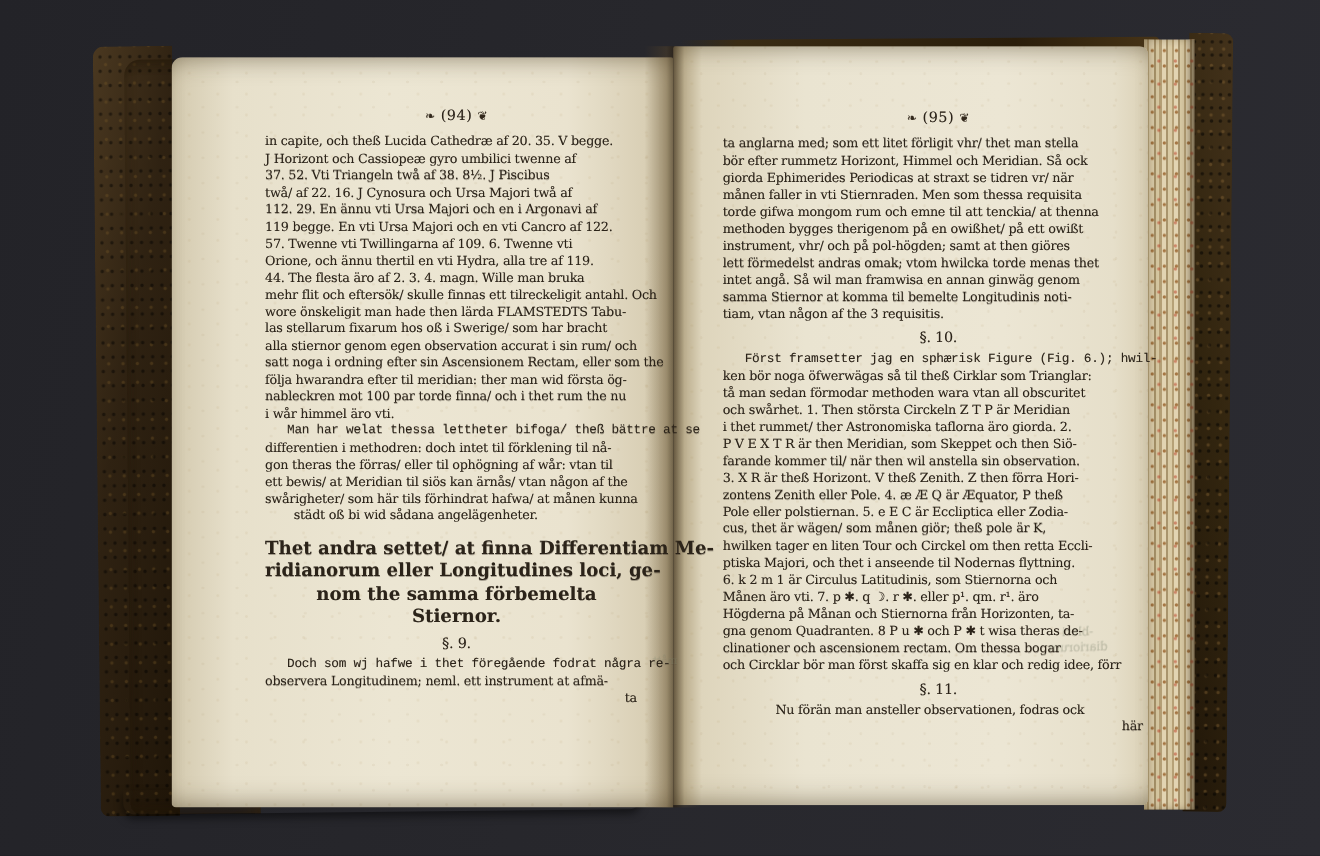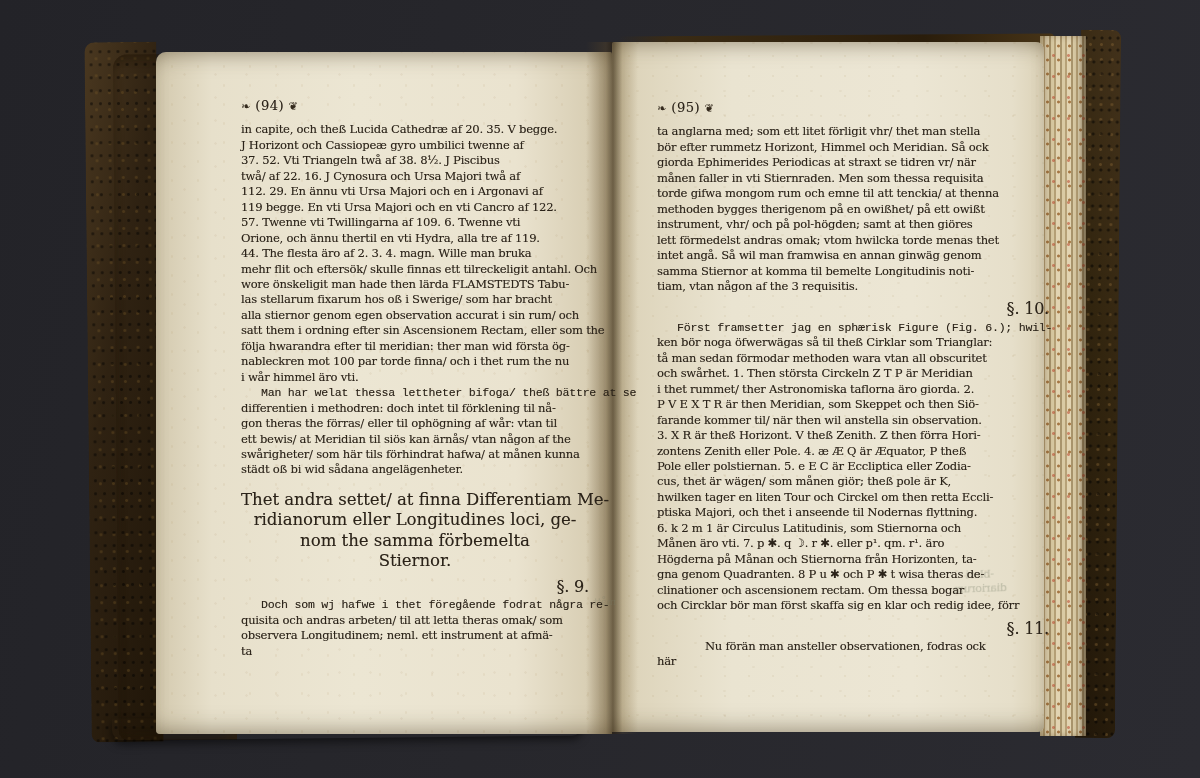--- a/index.html
+++ b/index.html
@@ -65,26 +65,26 @@
     background:linear-gradient(90deg,rgba(80,60,30,0) 0%,rgba(90,70,40,.38) 38%,rgba(45,32,14,.55) 52%,rgba(110,90,55,.18) 70%,rgba(80,60,30,0) 100%);}
 
   
   .textblock{color:#2b2319;font-size:11.5px;line-height:15.45px;letter-spacing:-.2px;
     text-shadow:.2px .2px 0 rgba(43,35,25,.35);}
   .tb-left{left:241px;top:98px;width:348px;}
   .tb-right{left:657px;top:100px;width:392px;}
   .tl{white-space:nowrap;}
   .ind{text-indent:20px;font-family:Liberation Mono, monospace;}
   .ind2{text-indent:48px;}
-  .end{margin-bottom:2px;}
-  .hd{text-align:center;font-weight:normal;font-size:16.5px;line-height:20.5px;letter-spacing:0;}
+  .end{margin-bottom:2px;margin-left:26px;}
+  .hd{text-align:center;font-weight:bold;font-size:16.5px;line-height:20.5px;letter-spacing:0;}
   .hd1{margin-top:12px;}
-  .sec{text-align:right;margin:7px 0 3px 0;font-size:16px;}
-  .cw{text-align:left;padding-right:10px;}
-  .pghead{margin-bottom:8px;font-size:13px;letter-spacing:.5px;}
+  .sec{text-align:center;margin:7px 0 3px 0;font-size:13px;}
+  .cw{text-align:right;padding-right:10px;}
+  .pghead{text-align:center;margin-bottom:8px;font-size:13px;letter-spacing:.5px;}
   .orn{font-family:"DejaVu Sans",sans-serif;font-size:11px;color:#33291c;}
   .ghost{left:905px;top:568px;width:150px;color:#77806a;opacity:.35;font-size:11px;
     transform:scaleX(-1) rotate(2deg);filter:blur(.4px);text-align:center;line-height:14px;}
   .ghost2{left:556px;top:595px;width:60px;color:#7d8670;opacity:.25;font-size:10px;
     transform:scaleX(-1);filter:blur(.5px);line-height:13px;}
 </style>
 </head>
 <body>
 
 <div id="scene">
@@ -121,37 +121,36 @@
         <div class="tl">twå/ af 22. 16.  J Cynosura och Ursa Majori twå af</div>
         <div class="tl">112. 29.  En ännu vti Ursa Majori och en i Argonavi af</div>
         <div class="tl">119 begge.  En vti Ursa Majori och en vti Cancro af 122.</div>
         <div class="tl">57.  Twenne vti Twillingarna af 109. 6.  Twenne vti</div>
         <div class="tl">Orione, och ännu thertil en vti Hydra, alla tre af 119.</div>
         <div class="tl">44.  The flesta äro af 2. 3. 4. magn.  Wille man bruka</div>
         <div class="tl">mehr flit och eftersök/ skulle finnas ett tilreckeligit antahl. Och</div>
         <div class="tl">wore önskeligit man hade then lärda FLAMSTEDTS Tabu-</div>
         <div class="tl">las stellarum fixarum hos oß i Swerige/ som har bracht</div>
         <div class="tl">alla stiernor genom egen observation accurat i sin rum/ och</div>
-        <div class="tl">satt them i ordning efter sin Ascensionem Rectam, eller som the</div>
+        <div class="tl">satt noga i ordning efter sin Ascensionem Rectam, eller som the</div>
         <div class="tl">följa hwarandra efter til meridian: ther man wid första ög-</div>
         <div class="tl">nableckren mot 100 par torde finna/ och i thet rum the nu</div>
         <div class="tl">i wår himmel äro vti.</div>
         <div class="tl ind">Man har welat thessa lettheter bifoga/ theß bättre at se</div>
         <div class="tl">differentien i methodren: doch intet til förklening til nå-</div>
         <div class="tl">gon theras the förras/ eller til ophögning af wår: vtan til</div>
         <div class="tl">ett bewis/ at Meridian til siös kan ärnås/ vtan någon af the</div>
         <div class="tl">swårigheter/ som här tils förhindrat hafwa/ at månen kunna</div>
         <div class="tl end">städt oß bi wid sådana angelägenheter.</div>
         <div class="tl hd hd1">Thet andra settet/ at finna Differentiam Me-</div>
         <div class="tl hd">ridianorum eller Longitudines loci, ge-</div>
         <div class="tl hd">nom the samma förbemelta</div>
         <div class="tl hd">Stiernor.</div>
         <div class="tl sec">§. 9.</div>
         <div class="tl ind">Doch som wj hafwe i thet föregående fodrat några re-</div>
-        <div class="tl">quisita och andras arbeten/ til att letta theras omak/ som</div>
         <div class="tl">observera Longitudinem; neml. ett instrument at afmä-</div>
         <div class="tl cw">ta</div>
       </div>
   </div>
 
   <div class="abs textblock tb-right">
     <div class="pghead">
       <span class="orn">❧</span>
       <span>(95)</span>
       <span class="orn">❦</span>

